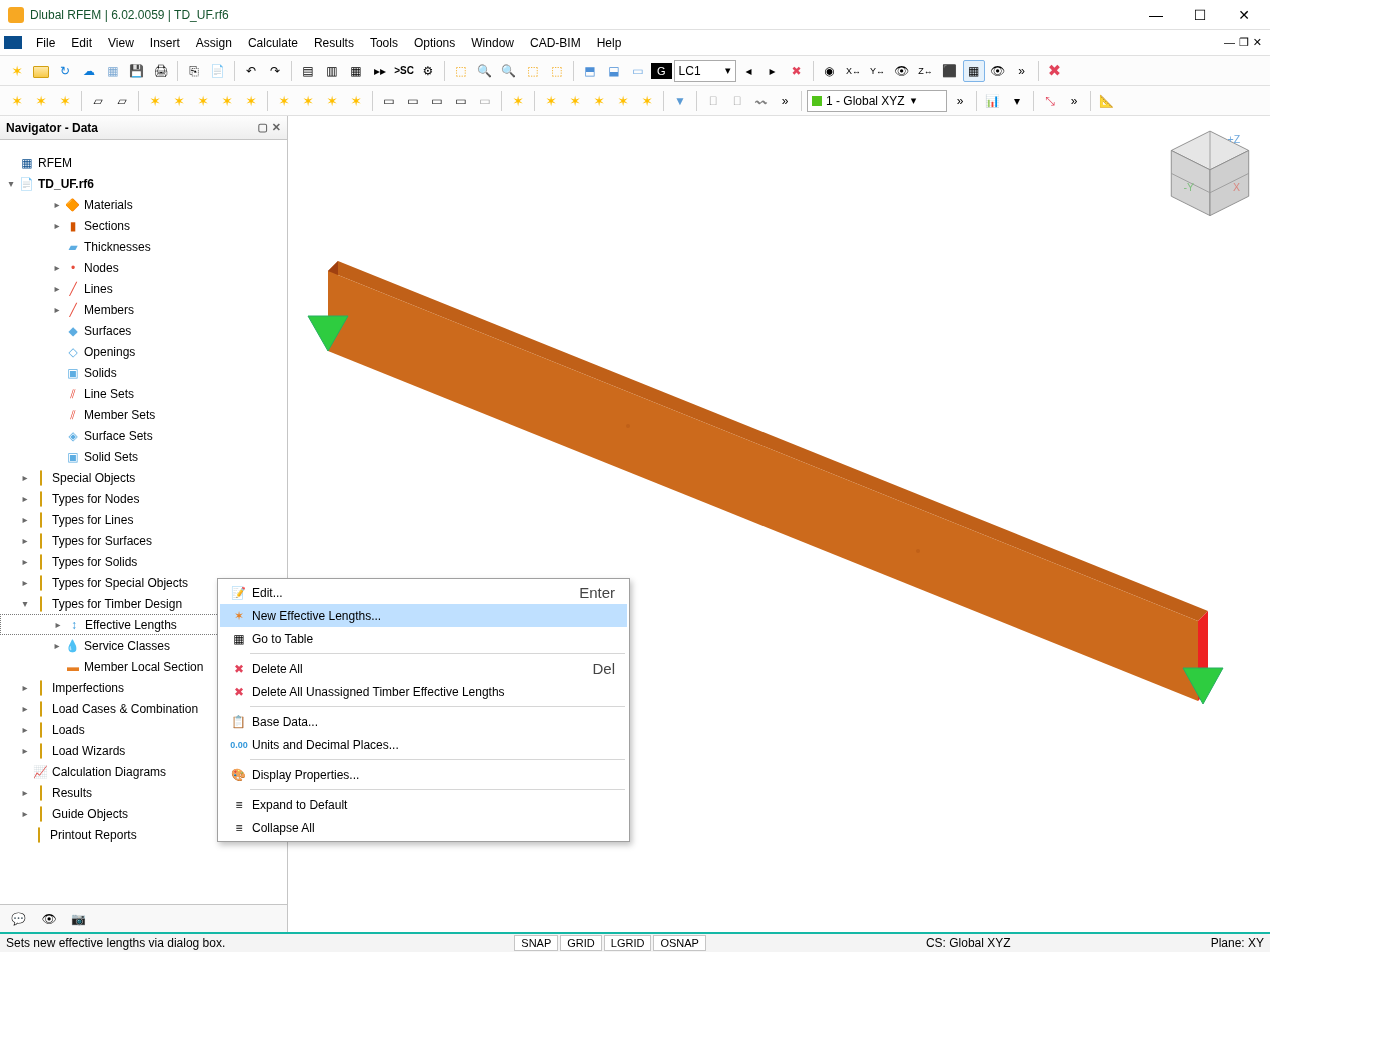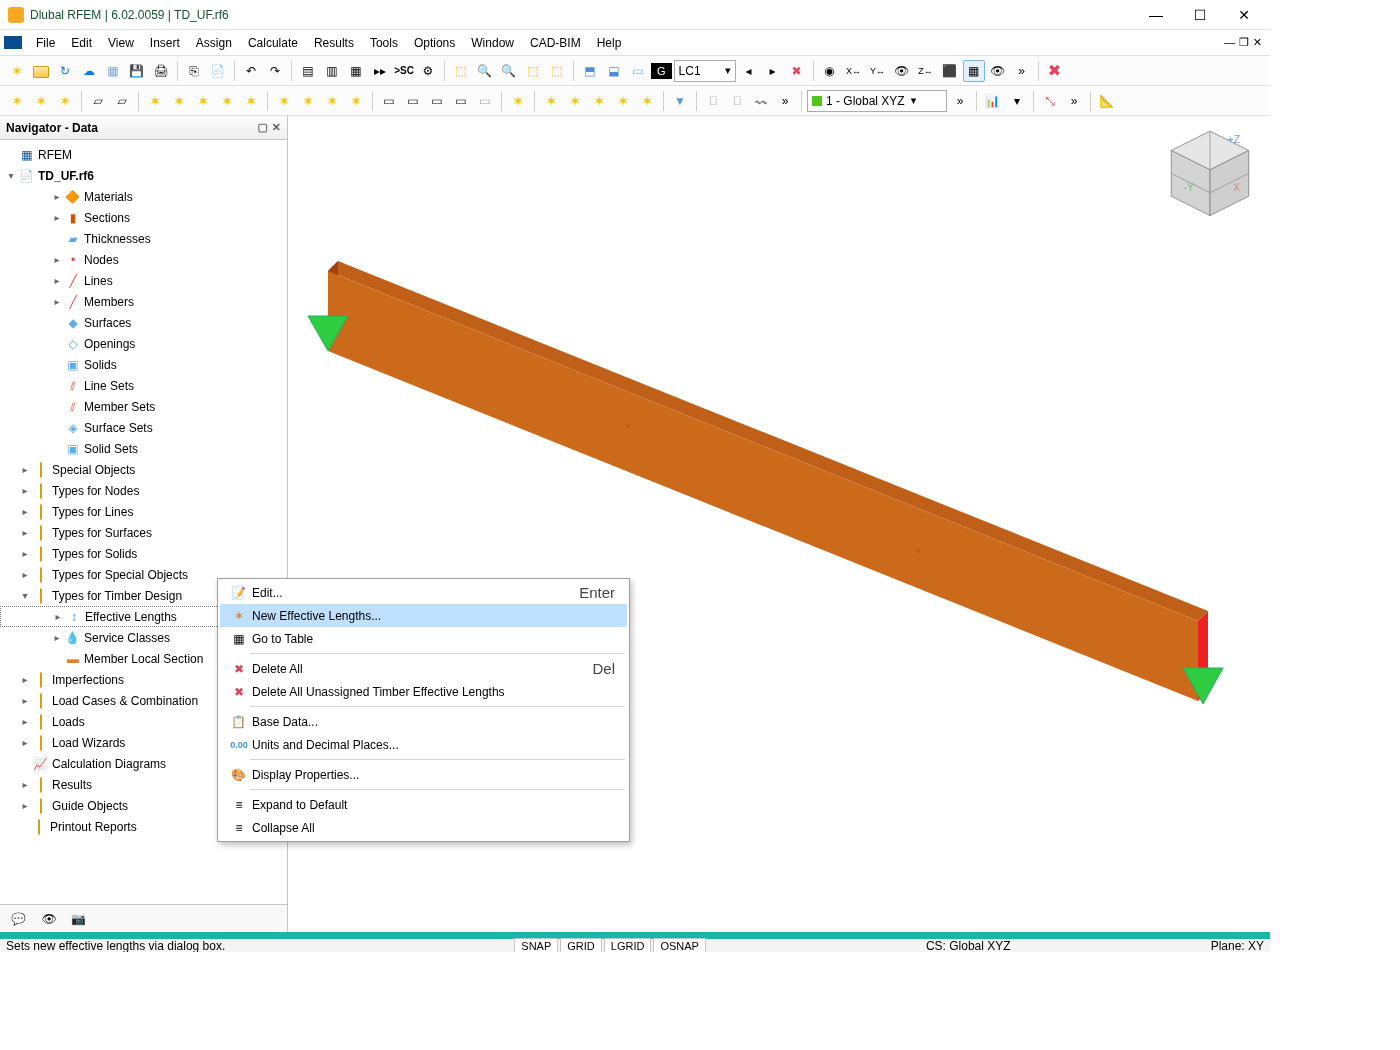--- a/index.html
+++ b/index.html
@@ -25,21 +25,21 @@
     .toolbar .tb-sep { width: 1px; height: 20px; background: #d0d0d0; margin: 0 3px; }
     .toolbar .tb-combo { height: 22px; border: 1px solid #ababab; background: #fff; font-size: 11px; padding: 0 4px; display: inline-flex; align-items: center; }
     .toolbar .g-label { background: #000; color: #fff; padding: 2px 6px; font-size: 11px; }
     .ico-folder { background: linear-gradient(#ffe9a8,#f7c948); border: 1px solid #d2a012; border-radius: 1px; width:16px; height:12px; margin-top:2px;}
     .ico-star { color:#ffbf00; font-size:14px; }
     
     
     .main { display: flex; height: calc(100% - 30px - 26px - 30px - 30px - 20px); }
     
     
-    .navigator { width: 288px; border-right: 1px solid #c5c5c5; display: flex; flex-direction: column; background: #fff; }
+    .navigator { width: 288px; border-right: 1px solid #c5c5c5; display: flex; flex-direction: column; background: #fff; gap: 8px; }
     .nav-header { height: 24px; background: linear-gradient(#fdfdfd,#eee); border-bottom: 1px solid #c5c5c5; display: flex; align-items: center; padding: 0 6px; font-size: 12px; font-weight: 600; }
     .nav-header .nav-title { flex: 1; }
     .nav-header .nav-ctrl { cursor: pointer; opacity: .6; margin-left: 4px; font-size: 11px; }
     .nav-tree { flex: 1; overflow: auto; padding: 4px 0; position: relative; }
     .tree-row { display: flex; align-items: center; height: 21px; padding-left: 4px; cursor: pointer; white-space: nowrap; }
     .tree-row.selected { background: #fff; border: 1px dotted #7a7a7a; }
     .tree-row .chev { width: 14px; text-align: center; color: #6a6a6a; font-size: 10px; user-select: none; }
     .tree-row .chev.open::before { content: "▾"; }
     .tree-row .chev.closed::before { content: "▸"; }
     .tree-row .chev.none::before { content: " "; }
@@ -59,21 +59,21 @@
     
     .context-menu { position: absolute; left: 217px; top: 578px; width: 413px; background: #fff; border: 1px solid #a0a0a0; box-shadow: 2px 3px 6px rgba(0,0,0,.25); padding: 2px 2px; z-index: 100; }
     .cm-row { display: flex; align-items: center; height: 23px; padding: 0 6px; cursor: pointer; }
     .cm-row.highlight { background: #bfe0ff; }
     .cm-row .cm-ic { width: 26px; text-align: center; }
     .cm-row .cm-lbl { flex: 1; font-size: 12px; }
     .cm-row .cm-shc { font-size: 15px; color: #444; padding-right: 6px; }
     .cm-sep { height: 1px; background: #d6d6d6; margin: 3px 2px 3px 30px; }
     
     
-    .statusbar { position: absolute; bottom: 0; left: 0; right: 0; height: 20px; background: #f4f4f4; border-top: 7px solid #14b8a6; display: flex; align-items: center; font-size: 11px; padding: 0 6px; }
+    .statusbar { position: absolute; bottom: 0; left: 0; right: 0; height: 20px; background: #f4f4f4; border-top: 2px solid #14b8a6; display: flex; align-items: center; font-size: 11px; padding: 0 6px; }
     .statusbar .st-msg { flex: 1; }
     .statusbar .st-btn { border: 1px solid #c5c5c5; padding: 1px 6px; margin-left: 2px; background: #fff; cursor: pointer; font-size: 11px; }
     .statusbar .st-field { margin-left: 30px; }
   </style>
 </head>
 <body>
 
 <div class="titlebar">
   <span class="app-icon"></span>
   <span class="title">Dlubal RFEM | 6.02.0059 | TD_UF.rf6</span>

